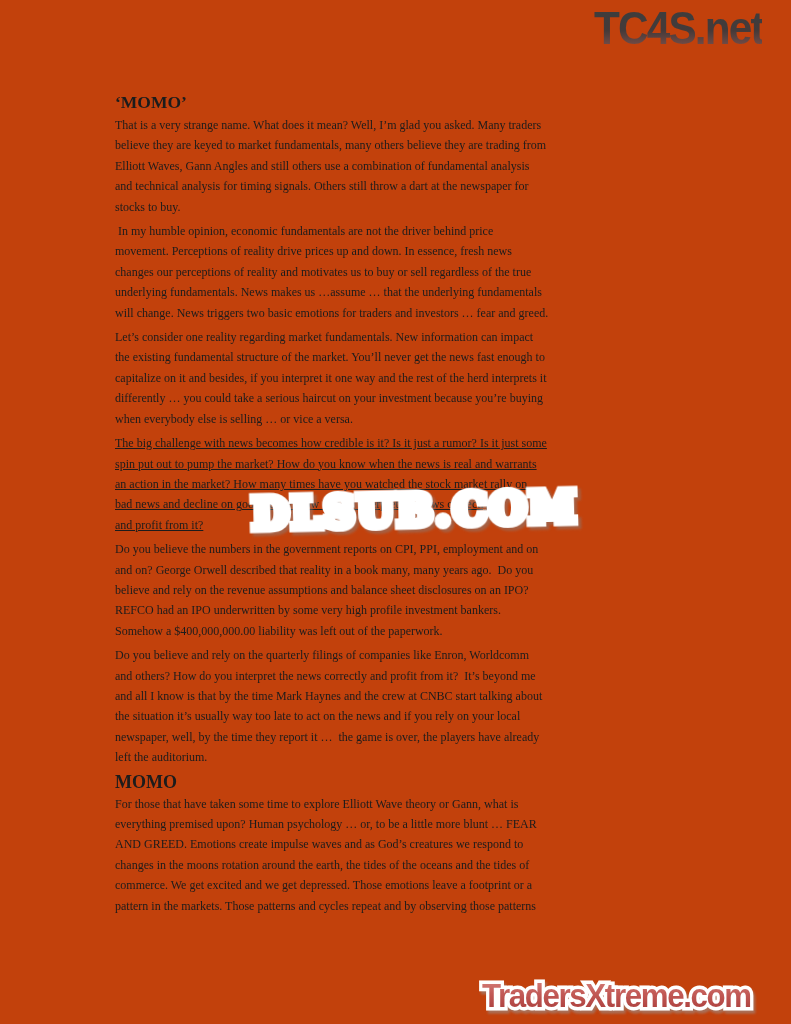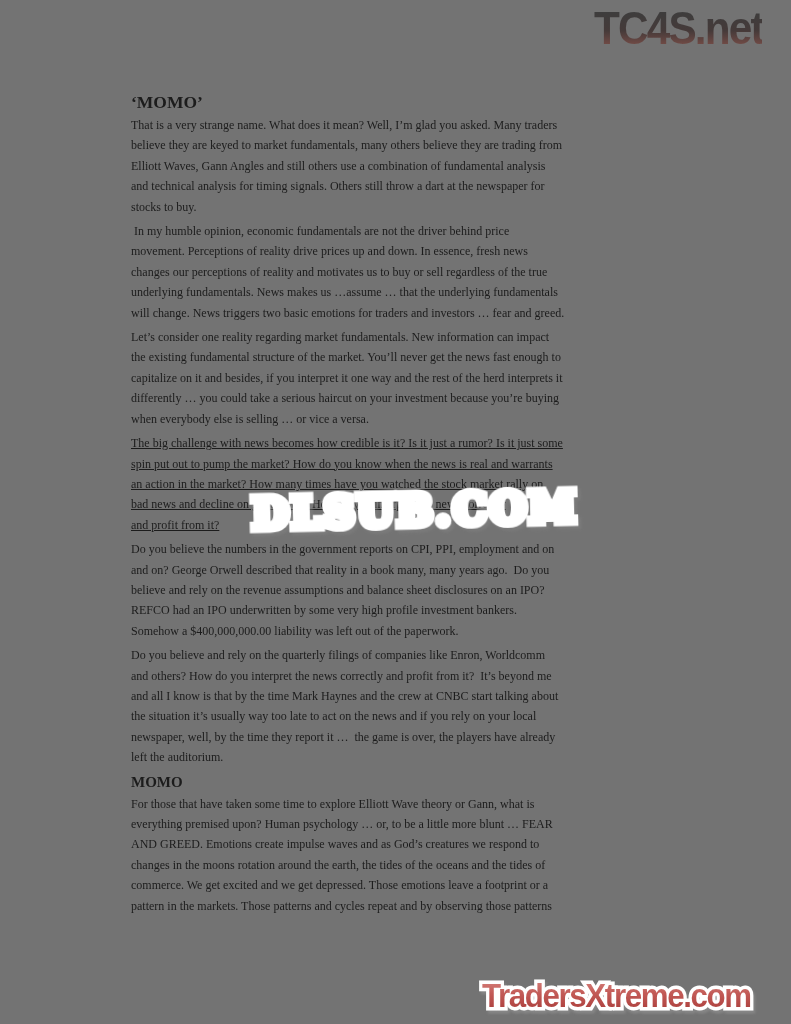--- a/index.html
+++ b/index.html
@@ -7,21 +7,21 @@
     padding: 0;
     background: #ffffff;
     width: 791px;
     height: 1024px;
     overflow: hidden;
   }
   .page {
     position: relative;
     width: 791px;
     height: 1024px;
-    background: #737373;
+    background: #c2410c;
     font-family: "Liberation Serif", serif;
     color: #1c1c1c;
     overflow: hidden;
   }
 
   
   .tc4s {
     position: absolute;
     top: 1px;
     left: 594px;
@@ -41,32 +41,32 @@
       -webkit-background-clip: text;
       background-clip: text;
       color: transparent;
       text-shadow: none;
     }
   }
 
   
   .doc {
     position: absolute;
-    left: 131px;
+    left: 115px;
     top: 92px;
     width: 630px;
   }
   .doc h1 {
     font-size: 17.5px;
     line-height: 21px;
     margin: 0 0 2px 0;
     font-weight: bold;
   }
   .doc h2 {
-    font-size: 15px;
+    font-size: 18px;
     line-height: 20px;
     margin: 0 0 2px 0;
     font-weight: bold;
   }
   .doc p {
     font-size: 12px;
     line-height: 20.4px;
     margin: 0 0 4px 0;
     white-space: pre-wrap;
   }

